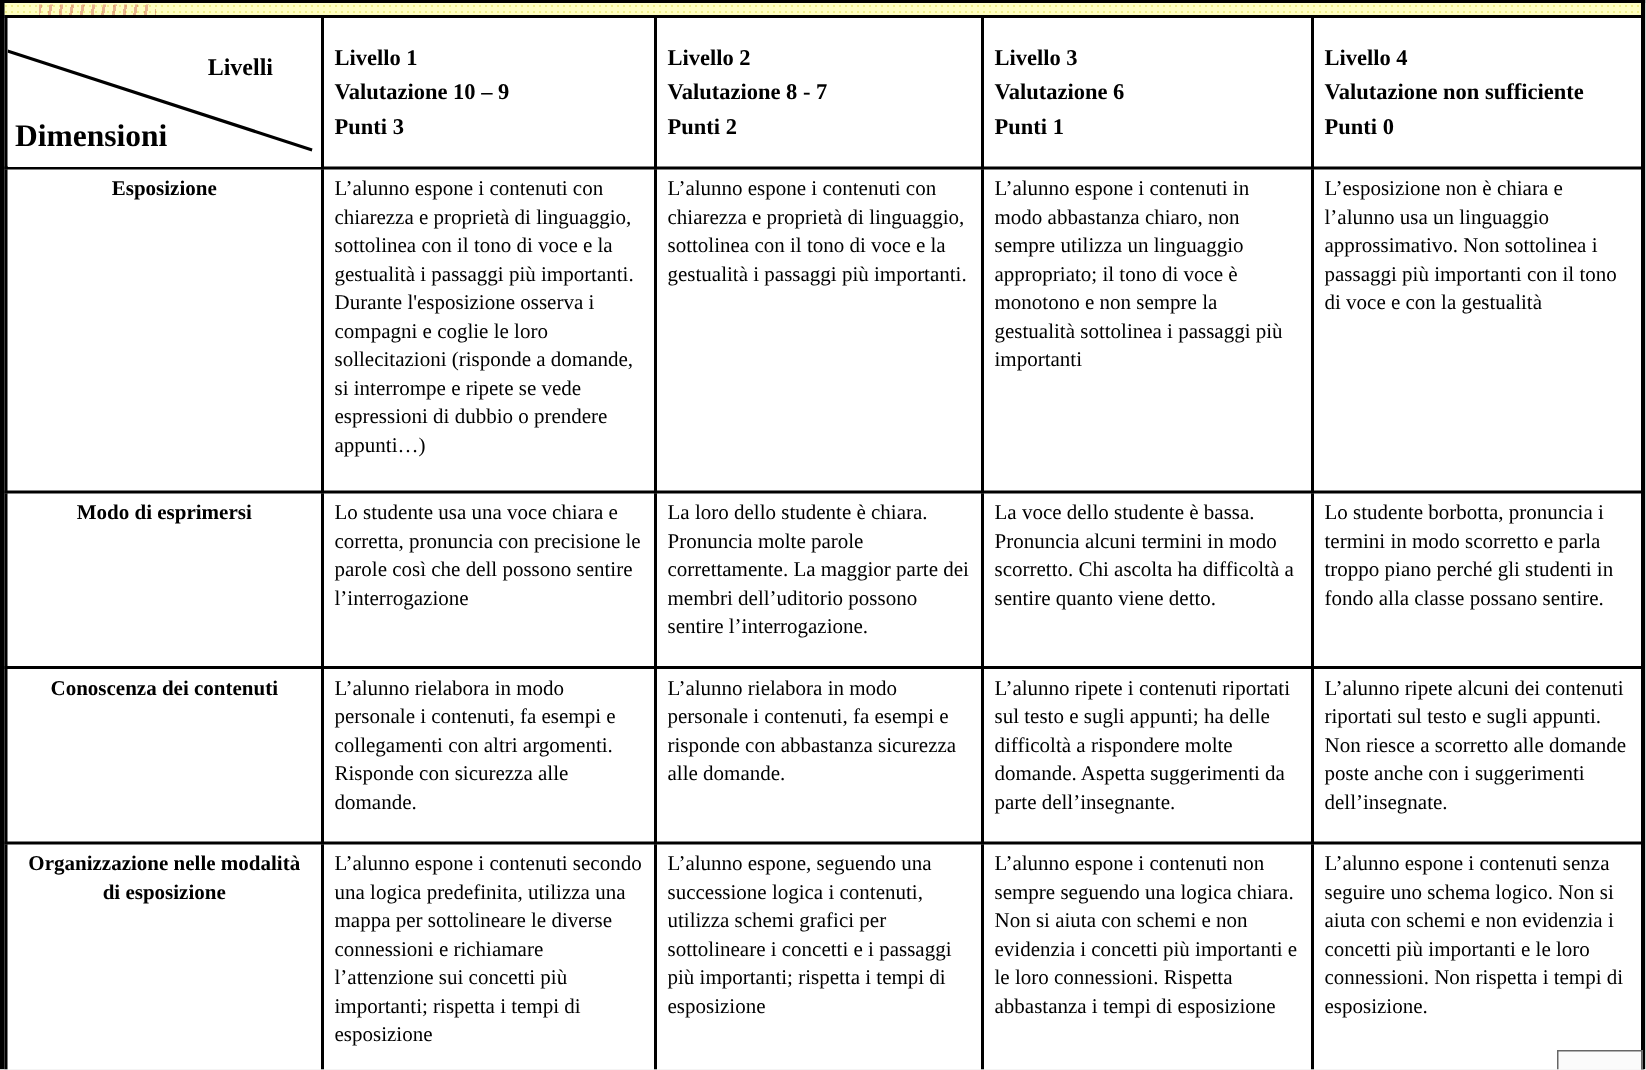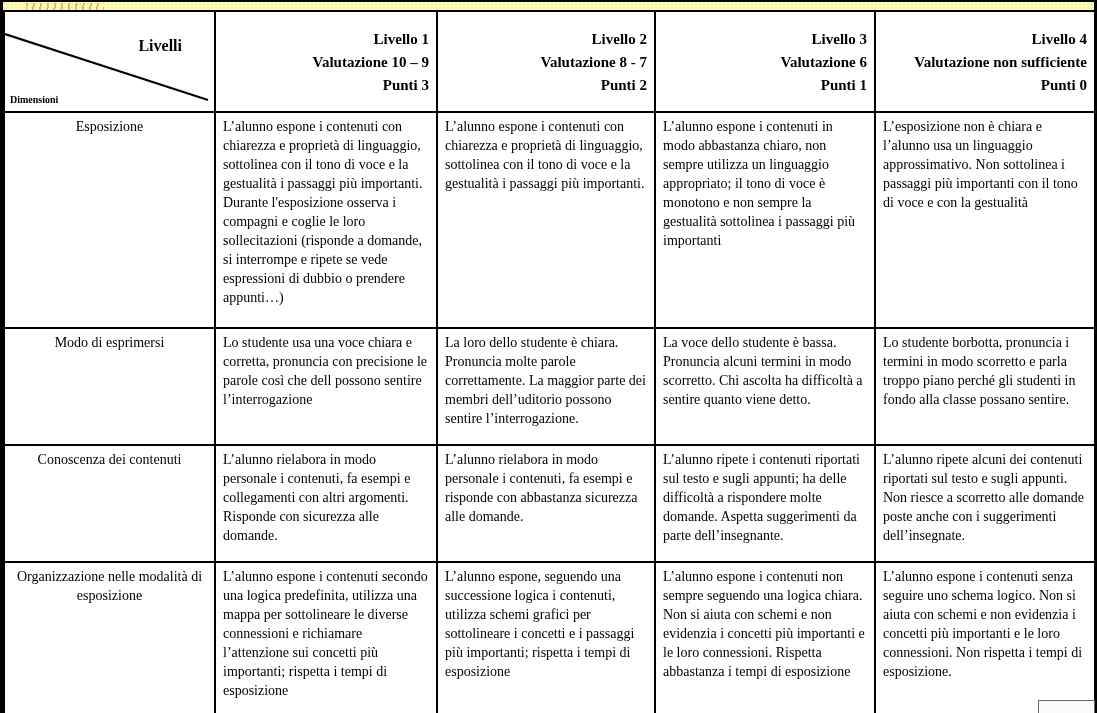--- a/index.html
+++ b/index.html
@@ -43,41 +43,41 @@
     line-height:1.36;
   }
   col.c0{width:211px}
   col.c1{width:222px}
   col.c2{width:218px}
   col.c3{width:220px}
   col.c4{width:220px}
 
   tr.hdr td{
     height:80px;
-    text-align:right;
+    text-align:left;
     vertical-align:middle;
     font-weight:bold;
     font-size:15px;
     line-height:1.55;
     white-space:pre-line;
   }
   td.corner{position:relative;padding:0;}
   td.corner .diag{position:absolute;left:0;top:0;width:100%;height:100%;}
   td.corner .lbl-top{
     position:absolute;right:32px;top:22px;
     font-weight:bold;font-size:16px;
   }
   td.corner .lbl-bottom{
     position:absolute;left:5px;bottom:4px;
-    font-weight:bold;font-size:10px;
+    font-weight:bold;font-size:21px;
   }
   td.dim{
     text-align:center;
     vertical-align:middle;
-    font-weight:normal;
+    font-weight:bold;
     font-size:17px;
     line-height:1.3;
     padding:4px 10px;
   }
   tr.r1 td{height:208px}
   tr.r2 td{height:109px}
   tr.r3 td{height:109px}
   tr.r4 td{height:146px}
 
   .partial-box{

